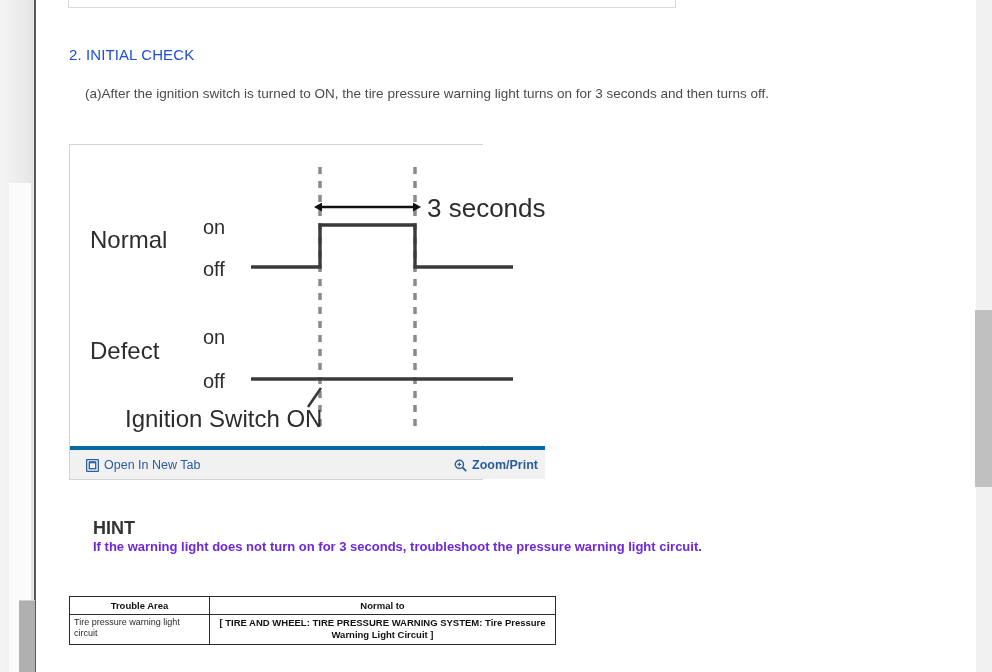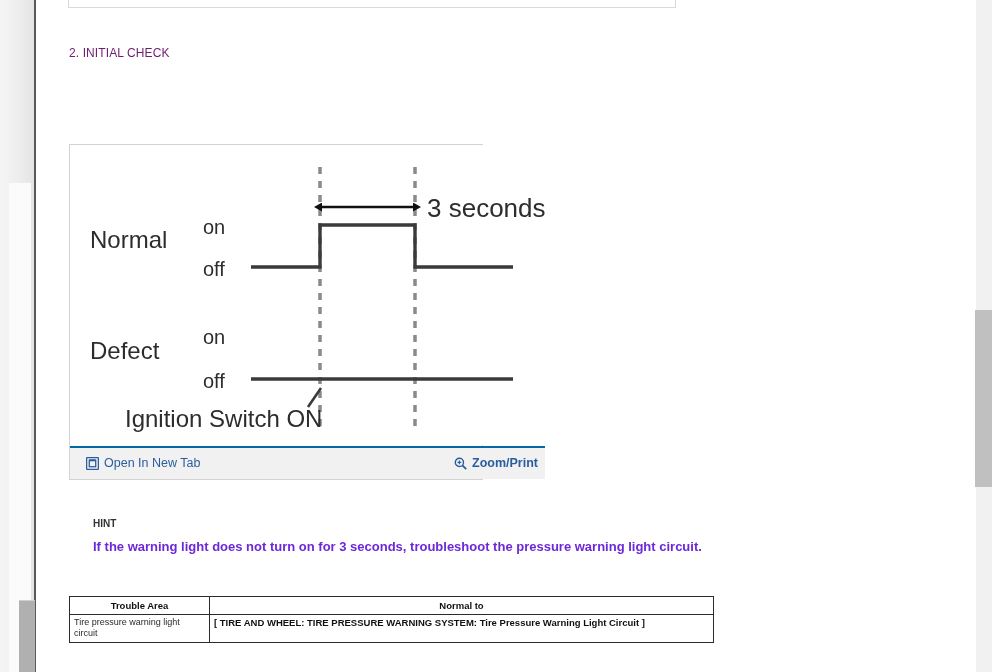--- a/index.html
+++ b/index.html
@@ -61,22 +61,22 @@
     width: 608px; height: 22px;
     border: 1px solid #d9d9d9;
     border-top: none;
     background: #ffffff;
     box-sizing: border-box;
   }
 
   #section-title {
     position: absolute;
     left: 31px; top: 46px;
-    font-size: 12px;
-    color: #701a75;
+    font-size: 15px;
+    color: #1d4ed8;
     letter-spacing: 0.1px;
     white-space: nowrap;
   }
 
   #step-a {
     position: absolute;
     left: 47px; top: 86px;
     font-size: 13.5px;
     color: #4a4a4a;
     white-space: nowrap;
@@ -96,21 +96,21 @@
     left: 0; top: 0;
     width: 475px; height: 300px;
     background: #ffffff;
     overflow: hidden;
   }
   #figure-toolbar {
     position: absolute;
     left: 0; bottom: 0;
     width: 475px; height: 33px;
     background: #f1f1f1;
-    border-top: 2px solid #0369a1;
+    border-top: 4px solid #0369a1;
     box-sizing: border-box;
   }
   .tb-link {
     position: absolute;
     top: 8px;
     font-size: 12.5px;
     color: #2a5d9e;
     text-decoration: none;
     white-space: nowrap;
     cursor: pointer;
@@ -124,38 +124,38 @@
     display: inline-block;
     width: 13px; height: 13px;
     position: relative;
     top: 0px;
   }
 
   
   #hint-label {
     position: absolute;
     left: 55px; top: 518px;
-    font-size: 10px;
+    font-size: 18px;
     font-weight: bold;
     color: #333333;
   }
   #hint-text {
     position: absolute;
     left: 55px; top: 539px;
     font-size: 13px;
     font-weight: bold;
     color: #6d28d9;
     white-space: nowrap;
   }
 
   
   #info-table {
     position: absolute;
     left: 31px; top: 596px;
-    width: 645px;
+    width: 487px;
     border-collapse: collapse;
     table-layout: fixed;
   }
   #info-table th, #info-table td {
     border: 1px solid #2b2b2b;
     padding: 2px 4px;
     vertical-align: top;
   }
   #info-table th {
     font-size: 9.5px;
@@ -168,20 +168,21 @@
     font-size: 9px;
     color: #2b2b2b;
     line-height: 1.25;
     text-align: left;
     margin-top: 46px;
   }
   #info-table td.cell-proceed {
     font-size: 9.5px;
     font-weight: bold;
     color: #111111;
+    text-align: center;
     line-height: 1.3;
   }
   .col-a { width: 140px; }
 
   
   #right-scrollbar {
     position: absolute;
     right: 0; top: 0;
     width: 17px; height: 672px;
     background: #f1f1f1;
@@ -215,20 +216,21 @@
   <div id="left-rail-scroll-track"></div>
   <div id="left-rail-scroll-thumb"></div>
 </div>
 
 <div id="doc">
 
   <div id="top-cut-box"></div>
 
   <div id="section-title">2. INITIAL CHECK</div>
 
+  <div id="step-a">(a)After the ignition switch is turned to ON, the tire pressure warning light turns on for 3 seconds and then turns off.</div>
 
   <div id="figure-box">
 
     <div id="figure-canvas">
       <svg width="475" height="300" viewBox="0 0 475 300">
 
         <line x1="250" y1="22" x2="250" y2="282" stroke="#8a8a8a" stroke-width="3.5" stroke-dasharray="7,7"></line>
         <line x1="345" y1="22" x2="345" y2="282" stroke="#8a8a8a" stroke-width="3.5" stroke-dasharray="7,7"></line>
 
         <defs>

